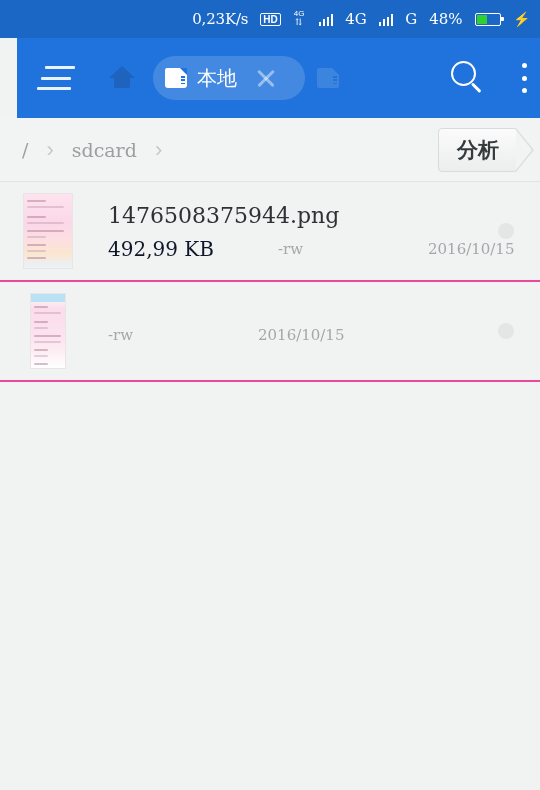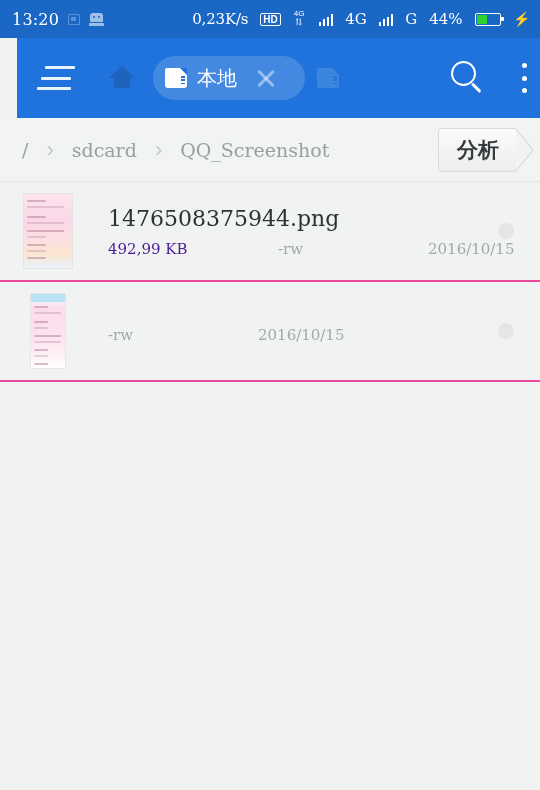--- a/index.html
+++ b/index.html
@@ -260,21 +260,21 @@
   }
 
   .meta { flex: 1; min-width: 0; padding-left: 12px; }
   .fname {
     font-family: "DejaVu Serif", serif;
     font-size: 22px; color: #2e3234; line-height: 28px; white-space: nowrap;
   }
   .subrow { display: flex; align-items: center; margin-top: 7px; }
   .fsize {
     font-family: "DejaVu Serif", serif;
-    font-size: 15px; color: #4c1d95; width: 170px;
+    font-size: 20px; color: #0f172a; width: 170px;
   }
   .fperm {
     font-family: "DejaVu Serif", serif;
     font-size: 15px; color: #a3a8aa; width: 150px;
   }
   .fdate {
     font-family: "DejaVu Serif", serif;
     font-size: 15px; color: #a3a8aa;
   }
   .sel-dot {
@@ -282,28 +282,20 @@
     width: 16px; height: 16px; border-radius: 50%;
     background: #e4e6e6;
   }
 </style>
 </head>
 <body>
 
 <div class="screen">
 
   <div class="statusbar">
-    <div class="sb-left">
-      <span class="sb-time">13:20</span>
-      <span class="ico-cast"></span>
-      <span class="ico-robot">
-        <span class="head"></span>
-          <span class="base"></span>
-      </span>
-    </div>
     <div class="sb-right">
       <span class="sb-speed">0,23K/s</span>
       <span class="ico-hd">HD</span>
       <span class="ico-4garrow">
         <span class="lbl">4G</span>
         <span class="arrows">⇅</span>
       </span>
       <span class="bars">
           <i></i>
           <i></i>
@@ -311,21 +303,21 @@
           <i></i>
         </span>
       <span class="sb-net">4G</span>
       <span class="bars">
           <i></i>
           <i></i>
           <i></i>
           <i></i>
         </span>
       <span class="sb-net">G</span>
-      <span class="sb-batt-pct">44%</span>
+      <span class="sb-batt-pct">48%</span>
       <span class="battery">
           <span class="fill"></span>
         </span>
       <span class="bolt">⚡</span>
     </div>
   </div>
 
   <div class="toolbar">
     <div class="hamburger">
       <span></span>
@@ -352,21 +344,20 @@
         <i></i>
         <i></i>
     </div>
   </div>
 
   <div class="crumbbar">
     <span class="crumb root">/</span>
     <span class="chev">›</span>
     <span class="crumb mid">sdcard</span>
     <span class="chev">›</span>
-    <span class="crumb mid">QQ_Screenshot</span>
     <div class="analyze-wrap">
       <div class="analyze-btn">分析</div>
       <div class="analyze-chev"></div>
     </div>
   </div>
 
   <div class="filelist">
 
     <div class="file-row">
       <div class="thumb-box">

